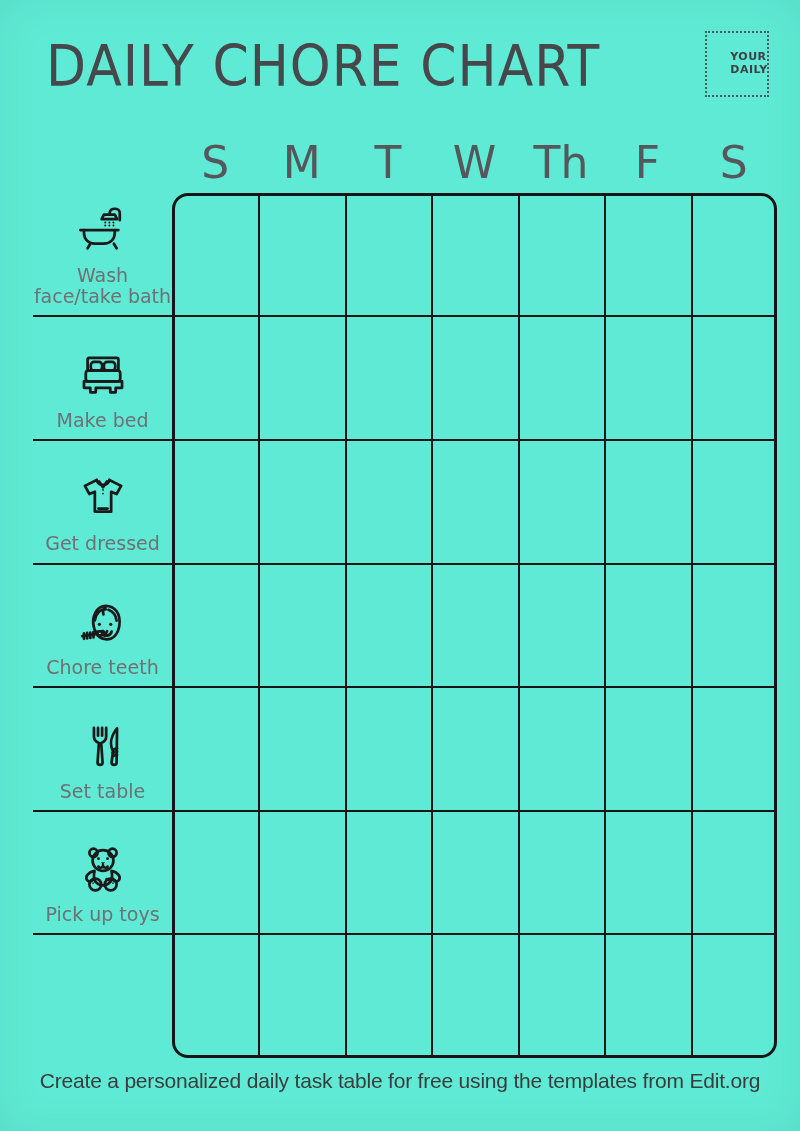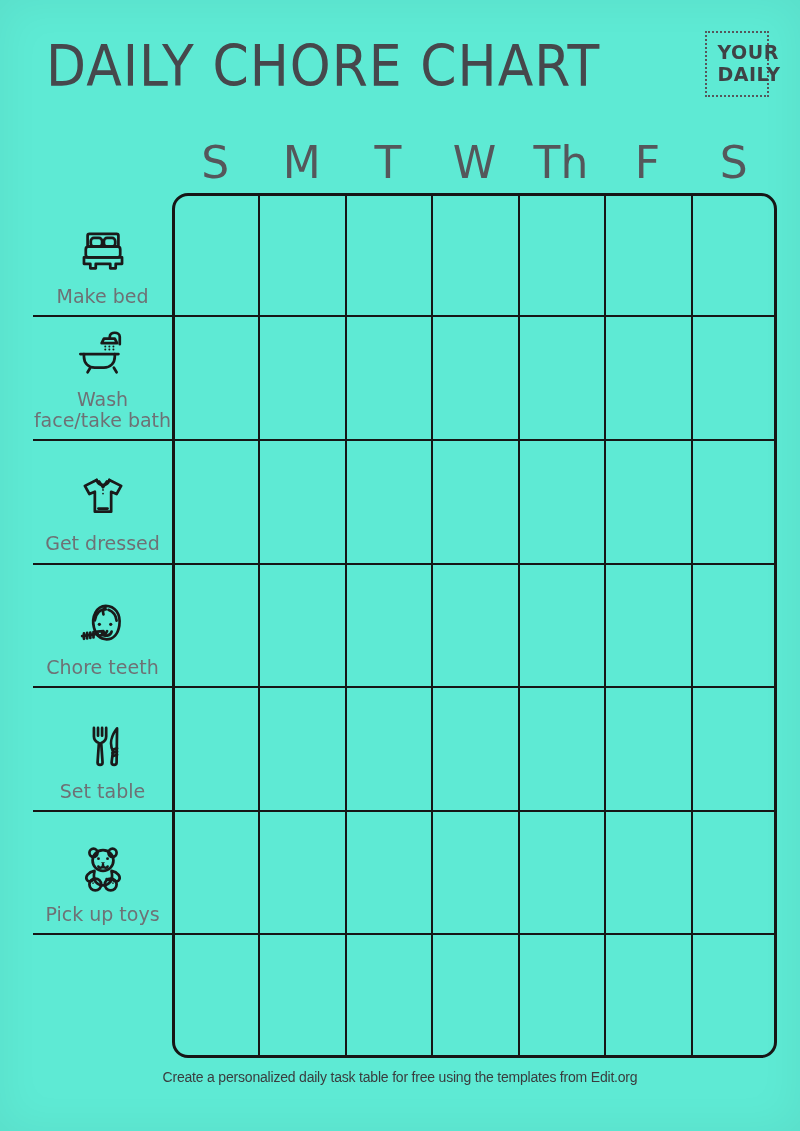--- a/index.html
+++ b/index.html
@@ -16,21 +16,21 @@
     font-size:52px; font-weight:500; letter-spacing:1px;
     color:#46484c; white-space:nowrap;
     transform:scaleY(1.08); transform-origin:left top;
   }
   .logo-box {
     position:absolute; left:705px; top:31px; width:64px; height:66px;
     border:2px dotted #55575b; display:flex; align-items:center; justify-content:center;
     text-align:left;
   }
   .logo-box .logo-text {
-    font-size:19px; font-weight:bold; line-height:1.15; color:#3f4245; letter-spacing:0.5px;margin-left:24px;
+    font-size:11px; font-weight:bold; line-height:1.15; color:#3f4245; letter-spacing:0.5px;margin-left:24px;
   }
   
   .chart { position:absolute; left:33px; top:135px; width:744px; }
   .day-header {
     margin-left:139px; width:605px; height:58px;
     display:grid; grid-template-columns:repeat(7,1fr);
     align-items:end; padding-bottom:8px;
   }
   .day-letter {
     text-align:center; font-size:44px; color:#55575b; line-height:1;
@@ -61,21 +61,21 @@
     position:absolute; left:139px; top:0; width:605px; height:865px;
     display:grid; grid-template-rows:repeat(7,1fr); grid-template-columns:repeat(7,1fr);
   }
   .cell { background:transparent; }
   
   .footer { position:absolute; left:0; top:1064px; width:800px; text-align:center; }
   .footer-line1 { font-size:20px; color:#55575b; white-space:nowrap; }
   .footer-sep { font-weight:300; color:#55575b; padding:0 8px; font-size:24px; vertical-align:-2px; }
   .footer-line2 {
     margin-top:5px; font-family:"Liberation Sans", sans-serif;
-    font-size:14px; color:#3a3c3e; letter-spacing:-0.2px;
+    font-size:21px; color:#3a3c3e; letter-spacing:-0.2px;
   }
 </style>
 </head>
 <body>
 
 <div class="page">
 
   <div class="title">DAILY CHORE CHART</div>
 
   <div class="logo-box">
@@ -113,52 +113,52 @@
       <div class="vline" style="left:571px"></div>
       <div class="vline" style="left:658px"></div>
 
       <div class="grid-border"></div>
 
       <div class="labels-col">
 
         <div class="label-cell">
           <span class="icon-wrap">
             <svg class="icon" viewBox="0 0 64 64" fill="none" stroke="#1a1a1a" stroke-width="3" stroke-linecap="round" stroke-linejoin="round">
-              <rect x="15" y="12" width="34" height="14" rx="2"></rect>
-              <rect x="18.5" y="16.5" width="12.5" height="9.5" rx="3.5"></rect>
-              <rect x="33" y="16.5" width="12.5" height="9.5" rx="3.5"></rect>
-              <rect x="13" y="26" width="38" height="12" rx="3"></rect>
-              <path d="M11 38 h42 v7 h-7 v5 h-6 v-5 H24 v5 h-6 v-5 h-7 z"></path>
-            </svg>
-          </span>
-          <span class="chore-label">Make bed</span>
-
-        </div>
-
-        <div class="label-cell">
-          <span class="icon-wrap">
-            <svg class="icon" viewBox="0 0 64 64" fill="none" stroke="#1a1a1a" stroke-width="3" stroke-linecap="round" stroke-linejoin="round">
               <path d="M7 31 h42"></path>
               <path d="M11 31 v3 c0 7 5 12 12 12 h10 c7 0 12-5 12-12 v-3"></path>
               <path d="M18 46 l-3 5"></path>
                 <path d="M44 46 l3 5"></path>
               <path d="M33 14 h12 l2.5 5 h-17 z"></path>
               <path d="M39.5 14 v-2.5 c0-5.5 11-5.5 11 0.5 v8"></path>
               <g fill="#1a1a1a" stroke="none">
                 <circle cx="34.5" cy="22.5" r="1.1"></circle>
                   <circle cx="39" cy="22.5" r="1.1"></circle>
                   <circle cx="43.5" cy="22.5" r="1.1"></circle>
                 <circle cx="34.5" cy="26" r="1.1"></circle>
                   <circle cx="39" cy="26" r="1.1"></circle>
                   <circle cx="43.5" cy="26" r="1.1"></circle>
               </g>
             </svg>
           </span>
           <span class="chore-label">Wash</span>
           <span class="chore-label">face/take bath</span>
+        </div>
+
+        <div class="label-cell">
+          <span class="icon-wrap">
+            <svg class="icon" viewBox="0 0 64 64" fill="none" stroke="#1a1a1a" stroke-width="3" stroke-linecap="round" stroke-linejoin="round">
+              <rect x="15" y="12" width="34" height="14" rx="2"></rect>
+              <rect x="18.5" y="16.5" width="12.5" height="9.5" rx="3.5"></rect>
+              <rect x="33" y="16.5" width="12.5" height="9.5" rx="3.5"></rect>
+              <rect x="13" y="26" width="38" height="12" rx="3"></rect>
+              <path d="M11 38 h42 v7 h-7 v5 h-6 v-5 H24 v5 h-6 v-5 h-7 z"></path>
+            </svg>
+          </span>
+          <span class="chore-label">Make bed</span>
+
         </div>
 
         <div class="label-cell">
           <span class="icon-wrap">
             <svg class="icon" viewBox="0 0 64 64" fill="none" stroke="#1a1a1a" stroke-width="3" stroke-linecap="round" stroke-linejoin="round">
               <path d="M25 11 l-13 6.5 5 9 6-2.5 V46 h18 V24 l6 2.5 5-9 L39 11"></path>
               <path d="M25 11 c1 4 3.5 5.5 7 5.5 s6-1.5 7-5.5"></path>
               <path d="M27.5 12.5 l4.5 6.5 4.5-6.5"></path>
               <g fill="#1a1a1a" stroke="none">
                   <circle cx="32" cy="22" r="1"></circle>

